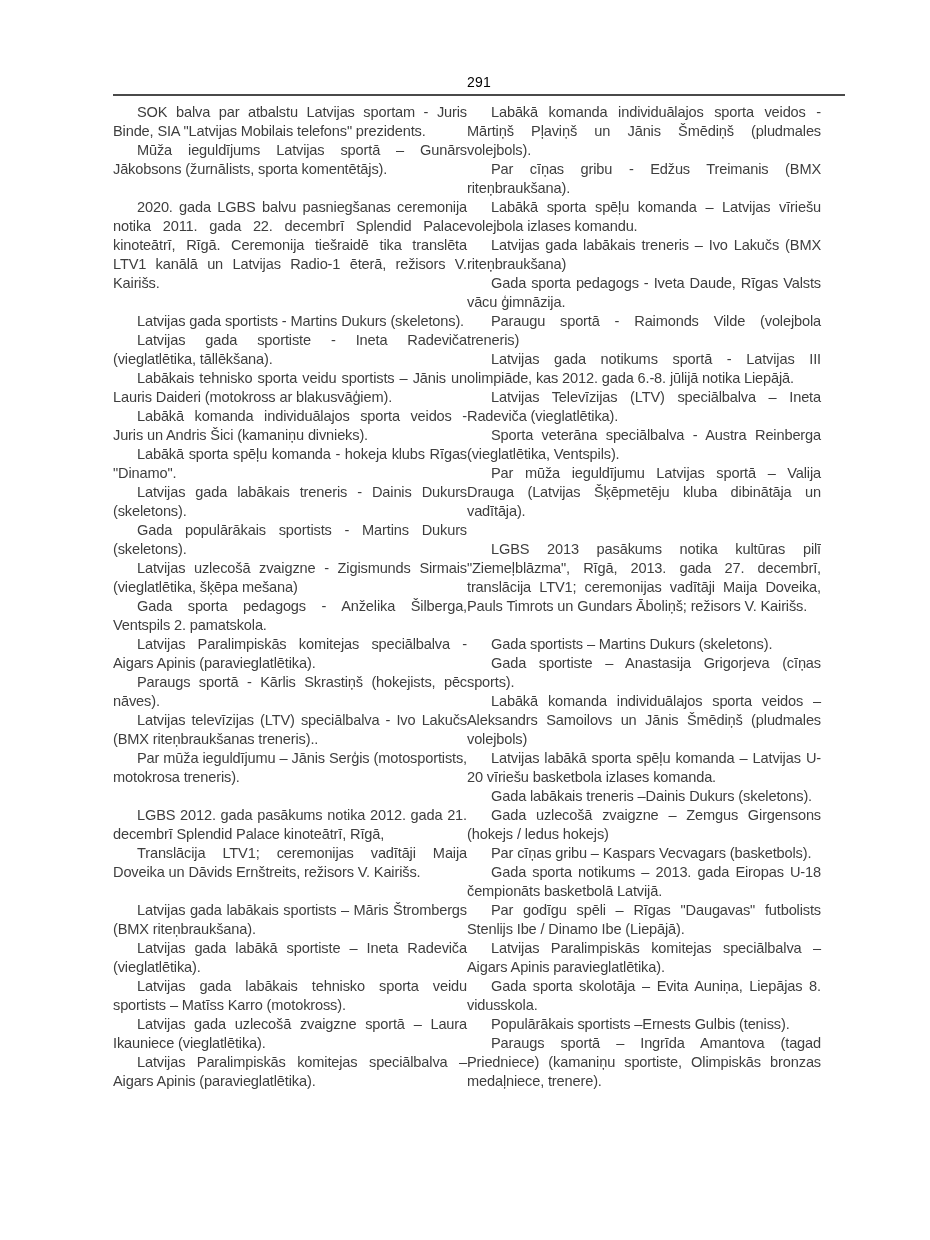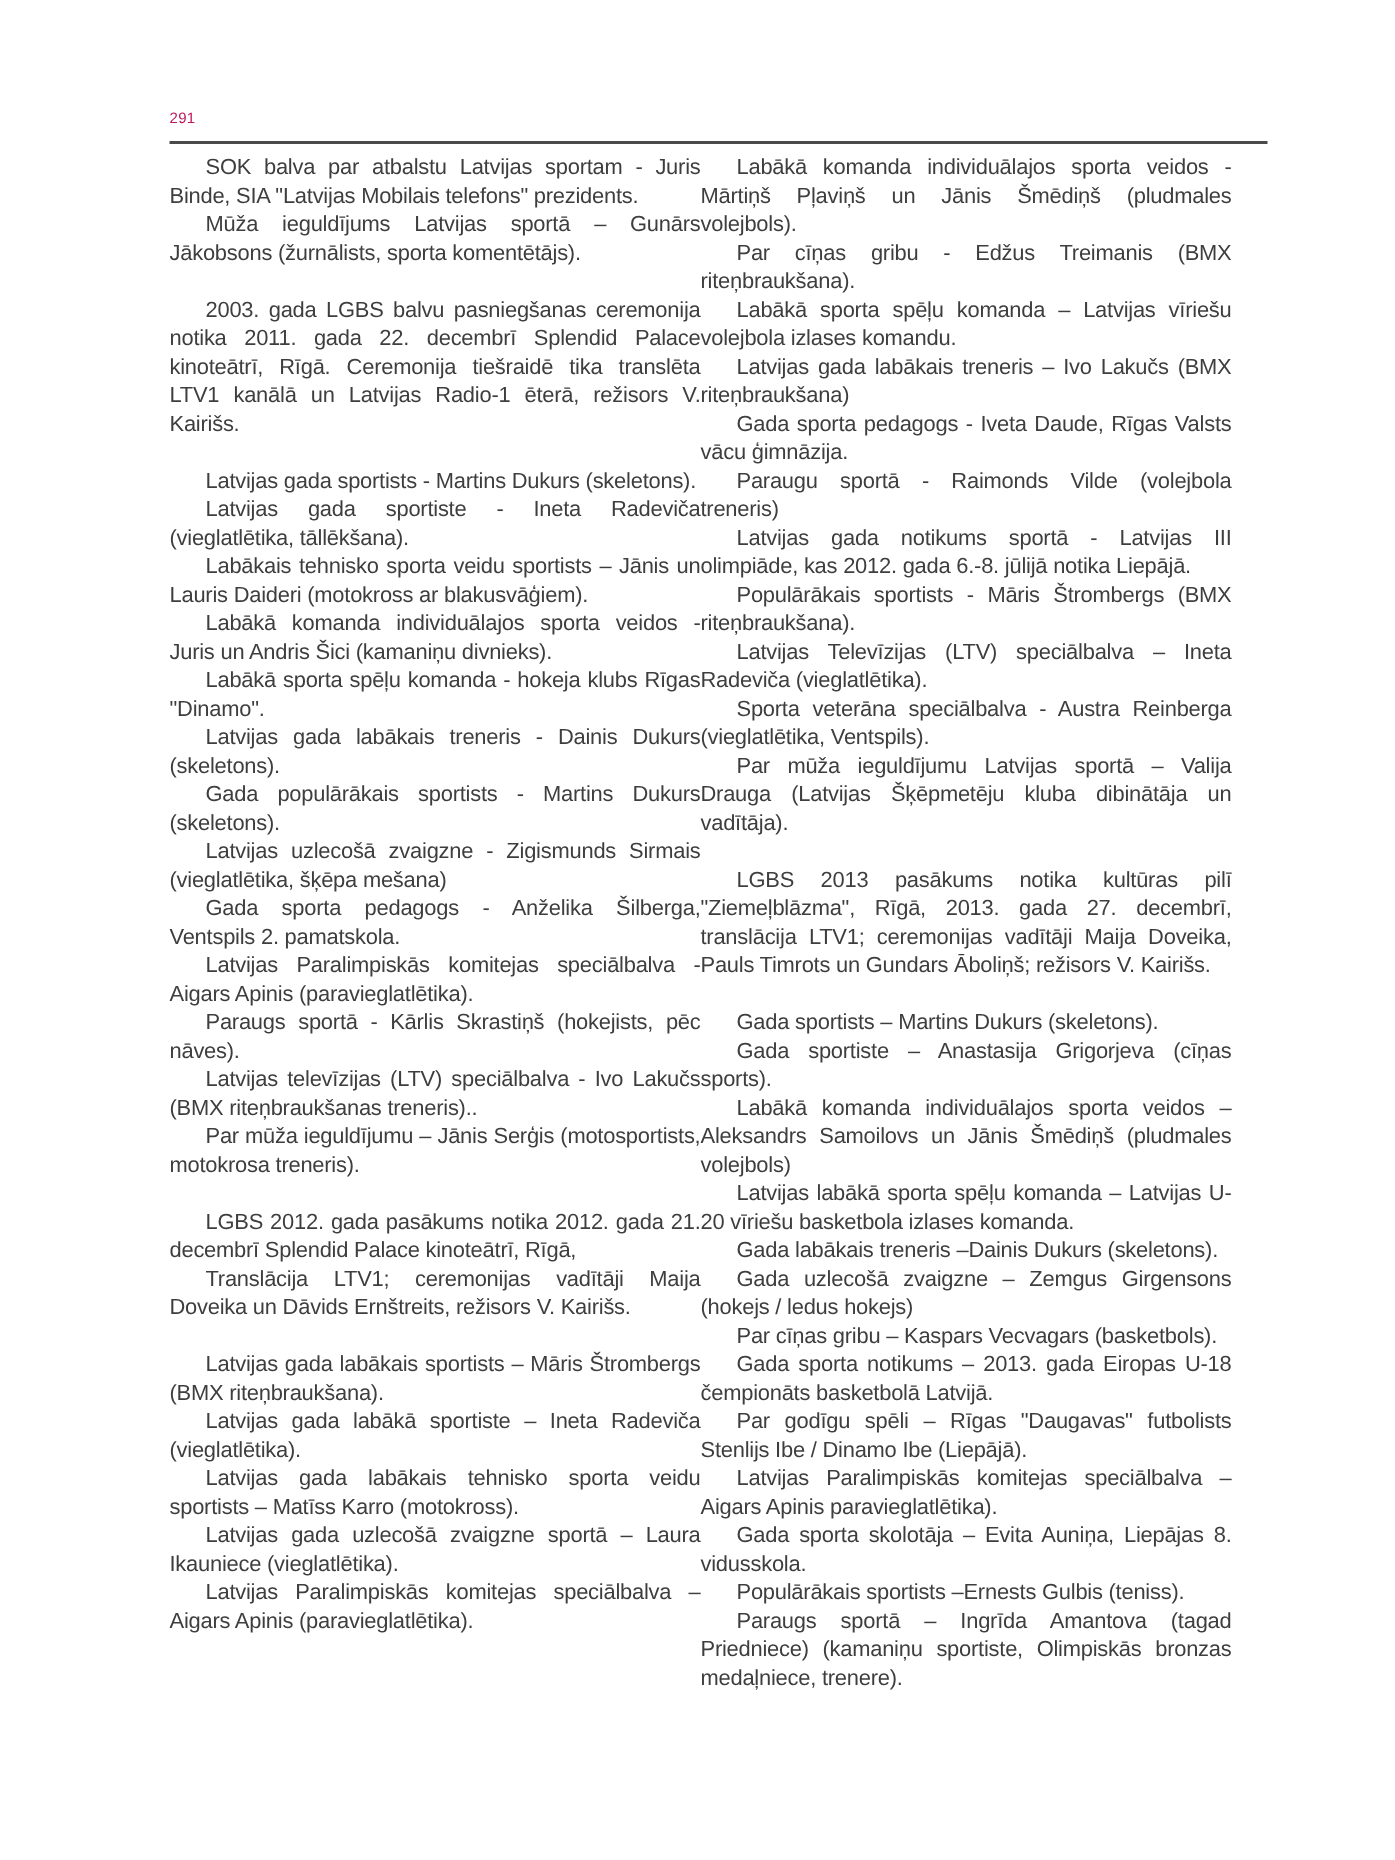--- a/index.html
+++ b/index.html
@@ -13,24 +13,24 @@
     height: 1240px;
     font-family: "Liberation Sans", sans-serif;
     color: #3e3e3e;
     overflow: hidden;
   }
   .page-number {
     position: absolute;
     top: 74px;
     left: 113px;
     width: 732px;
-    text-align: left;
-    font-size: 10px;
+    text-align: center;
+    font-size: 14px;
     letter-spacing: 0.2px;
-    color: #be185d;
+    color: #000000;
   }
   .header-rule {
     position: absolute;
     top: 94px;
     left: 113px;
     width: 732px;
     height: 1.5px;
     background: #4a4a4a;
   }
   .columns {
@@ -61,21 +61,21 @@
 <body>
 
 <div class="page-number">291</div>
 
 <div class="header-rule"></div>
 
 <div class="columns">
   <div class="col" id="col-left">
       <p class=""><span>SOK balva par atbalstu Latvijas sportam - Juris Binde, SIA "Latvijas Mobilais telefons" prezidents.</span></p>
       <p class=""><span>Mūža ieguldījums Latvijas sportā – Gunārs Jākobsons (žurnālists, sporta komentētājs).</span></p>
-      <p class="gap"><span>2003. gada LGBS balvu pasniegšanas ceremonija notika 2011. gada 22. decembrī </span><span class="it">Splendid Palace</span><span> kinoteātrī, Rīgā. Ceremonija tiešraidē tika translēta LTV1 kanālā un Latvijas Radio-1 ēterā, režisors V. Kairišs.</span></p>
+      <p class="gap"><span>2020. gada LGBS balvu pasniegšanas ceremonija notika 2011. gada 22. decembrī </span><span class="it">Splendid Palace</span><span> kinoteātrī, Rīgā. Ceremonija tiešraidē tika translēta LTV1 kanālā un Latvijas Radio-1 ēterā, režisors V. Kairišs.</span></p>
       <p class="gap"><span>Latvijas gada sportists - Martins Dukurs (skeletons).</span></p>
       <p class=""><span>Latvijas gada sportiste - Ineta Radeviča (vieglatlētika, tāllēkšana).</span></p>
       <p class=""><span>Labākais tehnisko sporta veidu sportists – Jānis un Lauris Daideri (motokross ar blakusvāģiem).</span></p>
       <p class=""><span>Labākā komanda individuālajos sporta veidos - Juris un Andris Šici (kamaniņu divnieks).</span></p>
       <p class=""><span>Labākā sporta spēļu komanda - hokeja klubs Rīgas "Dinamo".</span></p>
       <p class=""><span>Latvijas gada labākais treneris - Dainis Dukurs (skeletons).</span></p>
       <p class=""><span>Gada populārākais sportists - Martins Dukurs (skeletons).</span></p>
       <p class=""><span>Latvijas uzlecošā zvaigzne - Zigismunds Sirmais (vieglatlētika, šķēpa mešana)</span></p>
       <p class=""><span>Gada sporta pedagogs - Anželika Šilberga, Ventspils 2. pamatskola.</span></p>
       <p class=""><span>Latvijas Paralimpiskās komitejas speciālbalva - Aigars Apinis (paravieglatlētika).</span></p>
@@ -91,21 +91,20 @@
       <p class=""><span>Latvijas Paralimpiskās komitejas speciālbalva – Aigars Apinis (paravieglatlētika).</span></p>
     </div>
   <div class="col" id="col-right">
       <p class=""><span>Labākā komanda individuālajos sporta veidos - Mārtiņš Pļaviņš un Jānis Šmēdiņš (pludmales volejbols).</span></p>
       <p class=""><span>Par cīņas gribu - Edžus Treimanis (BMX riteņbraukšana).</span></p>
       <p class=""><span>Labākā sporta spēļu komanda – Latvijas vīriešu volejbola izlases komandu.</span></p>
       <p class=""><span>Latvijas gada labākais treneris – Ivo Lakučs (BMX riteņbraukšana)</span></p>
       <p class=""><span>Gada sporta pedagogs - Iveta Daude, Rīgas Valsts vācu ģimnāzija.</span></p>
       <p class=""><span>Paraugu sportā - Raimonds Vilde (volejbola treneris)</span></p>
       <p class=""><span>Latvijas gada notikums sportā - Latvijas III olimpiāde, kas 2012. gada 6.-8. jūlijā notika Liepājā.</span></p>
-      <p class=""><span>Populārākais sportists - Māris Štrombergs (BMX riteņbraukšana).</span></p>
       <p class=""><span>Latvijas Televīzijas (LTV) speciālbalva – Ineta Radeviča (vieglatlētika).</span></p>
       <p class=""><span>Sporta veterāna speciālbalva - Austra Reinberga (vieglatlētika, Ventspils).</span></p>
       <p class=""><span>Par mūža ieguldījumu Latvijas sportā – Valija Drauga (Latvijas Šķēpmetēju kluba dibinātāja un vadītāja).</span></p>
       <p class="gap"><span>LGBS 2013 pasākums notika kultūras pilī "Ziemeļblāzma", Rīgā, 2013. gada 27. decembrī, translācija LTV1; ceremonijas vadītāji Maija Doveika, Pauls Timrots un Gundars Āboliņš; režisors V. Kairišs.</span></p>
       <p class="gap"><span>Gada sportists – Martins Dukurs (skeletons).</span></p>
       <p class=""><span>Gada sportiste – Anastasija Grigorjeva (cīņas sports).</span></p>
       <p class=""><span>Labākā komanda individuālajos sporta veidos – Aleksandrs Samoilovs un Jānis Šmēdiņš (pludmales volejbols)</span></p>
       <p class=""><span>Latvijas labākā sporta spēļu komanda – Latvijas U-20 vīriešu basketbola izlases komanda.</span></p>
       <p class=""><span>Gada labākais treneris –Dainis Dukurs (skeletons).</span></p>
       <p class=""><span>Gada uzlecošā zvaigzne – Zemgus Girgensons (hokejs / ledus hokejs)</span></p>

